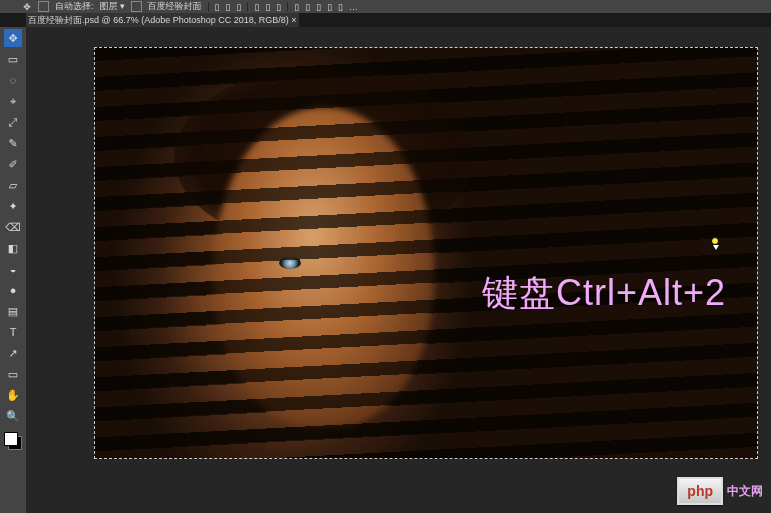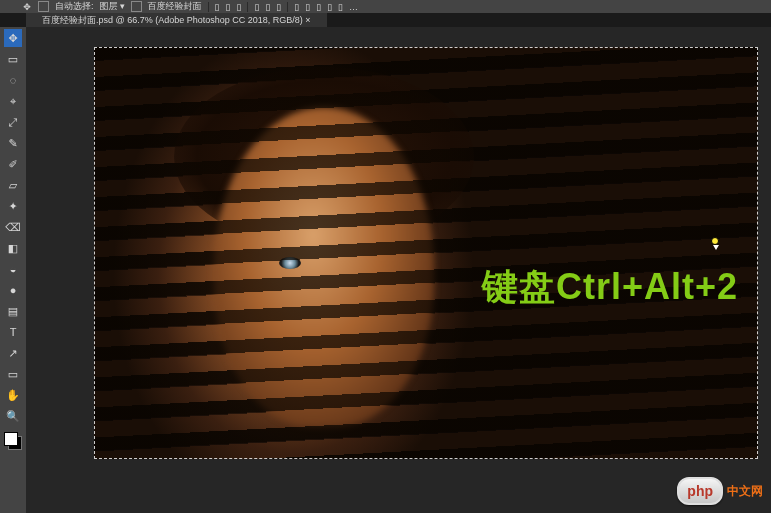--- a/index.html
+++ b/index.html
@@ -1,20 +1,20 @@
 <!DOCTYPE html>
 <html><head>
 <meta charset="utf-8">
 <style>
   html,body{margin:0;padding:0;width:771px;height:513px;background:#1a1a1a;font-family:"Microsoft YaHei",Arial,sans-serif;overflow:hidden;color:#ccc;font-size:10px}
   .optbar{position:absolute;left:0;top:0;right:0;height:13px;background:#444;display:flex;align-items:center;padding-left:22px;gap:6px;color:#d6d6d6;font-size:9px}
   .optbar .chk{width:9px;height:9px;border:1px solid #888;display:inline-block}
   .optbar .sep{width:1px;height:10px;background:#2a2a2a}
   .tabbar{position:absolute;left:26px;top:13px;height:14px;display:flex;align-items:center;gap:2px}
-  .tab{background:#333;color:#d6d6d6;font-size:9px;padding:1px 16px;display:flex;align-items:center;gap:4px}
+  .tab{background:#333;color:#d6d6d6;font-size:9px;padding:1px 2px;display:flex;align-items:center;gap:4px}
   .tab.active{background:#262626}
   .toolbox{position:absolute;left:0;top:27px;width:26px;bottom:0;background:#444;display:flex;flex-direction:column;align-items:center;padding-top:2px;gap:3px}
   .tool{width:18px;height:18px;display:flex;align-items:center;justify-content:center;color:#d6d6d6;font-size:11px;cursor:pointer}
   .tool.sel{background:#2b6abc}
   .swatch{width:18px;height:18px;position:relative;margin-top:4px}
   .sw-f{position:absolute;left:0;top:0;width:12px;height:12px;background:#fff;border:1px solid #000}
   .sw-b{position:absolute;right:0;bottom:0;width:12px;height:12px;background:#000;border:1px solid #777}
   .canvas-area{position:absolute;left:26px;top:27px;right:0;bottom:0;background:#262626}
   .canvas{position:absolute;left:68px;top:20px;width:664px;height:412px;background:#3a2a1a;overflow:hidden}
   .photo{position:absolute;inset:0;
@@ -26,27 +26,27 @@
   .face{position:absolute;left:120px;top:60px;width:220px;height:320px;border-radius:50% 50% 45% 45%;
     background:radial-gradient(ellipse at 45% 40%, #d9a06a 0%, #a8632f 40%, #5a2f15 80%, transparent 100%);
     filter:blur(3px)}
   .hair{position:absolute;left:80px;top:20px;width:300px;height:180px;border-radius:50%;
     background:radial-gradient(ellipse at 50% 50%, #2a1508 0%, #1a0c04 60%, transparent 90%)}
   .eye{position:absolute;left:185px;top:210px;width:22px;height:12px;border-radius:50%;
     background:radial-gradient(circle at 50% 50%, #cde 0%, #6a8a9a 40%, #1a1a1a 70%)}
   .stripes{position:absolute;inset:0;
     background:repeating-linear-gradient(177deg, rgba(10,5,0,0.7) 0px, rgba(10,5,0,0.7) 13px, transparent 13px, transparent 30px)}
   .marquee{position:absolute;inset:0;border:1px dashed rgba(255,255,255,0.8);pointer-events:none}
-  .annot{position:absolute;left:388px;top:216px;color:#84cc16;font-size:36px;font-weight:700;font-family:"SimHei","Microsoft YaHei",sans-serif;letter-spacing:1px;white-space:nowrap}
+  .annot{position:absolute;left:388px;top:222px;color:#f0abfc;font-size:36px;font-weight:400;font-family:"SimHei","Microsoft YaHei",sans-serif;letter-spacing:1px;white-space:nowrap}
   .cursor{position:absolute;left:614px;top:190px;width:12px;height:12px}
   .cursor::before{content:"";position:absolute;left:3px;top:0;width:6px;height:6px;border-radius:50%;background:#ffea3a;border:1px solid #000}
   .cursor::after{content:"";position:absolute;left:5px;top:8px;width:0;height:0;border-left:3px solid transparent;border-right:3px solid transparent;border-top:5px solid #fff}
   .watermark{position:absolute;right:8px;bottom:8px;display:flex;align-items:center;gap:4px;opacity:0.95}
-  .wm-badge{background:linear-gradient(#fff,#d0d0d0);color:#c0392b;font-weight:700;font-size:14px;padding:4px 8px;border-radius:12px;border:2px solid #e8e8e8;box-shadow:0 1px 2px rgba(0,0,0,0.6)}
-  .wm-txt{color:#f97316;font-size:12px;font-weight:600}
+  .wm-badge{background:linear-gradient(#fff,#d0d0d0);color:#c0392b;font-weight:700;font-size:14px;padding:4px 8px;border-radius:0;border:2px solid #e8e8e8;box-shadow:0 1px 2px rgba(0,0,0,0.6)}
+  .wm-txt{color:#f0abfc;font-size:12px;font-weight:600}
   .opt-ico{display:inline-flex;width:10px;height:10px;align-items:center;justify-content:center}
 </style>
 </head>
 <body>
 
 <div class="optbar">
   <span class="opt-ico">✥</span>
   <span class="chk"></span>
   <span>自动选择:</span>
   <span><span>图层</span> <span>▾</span></span>

